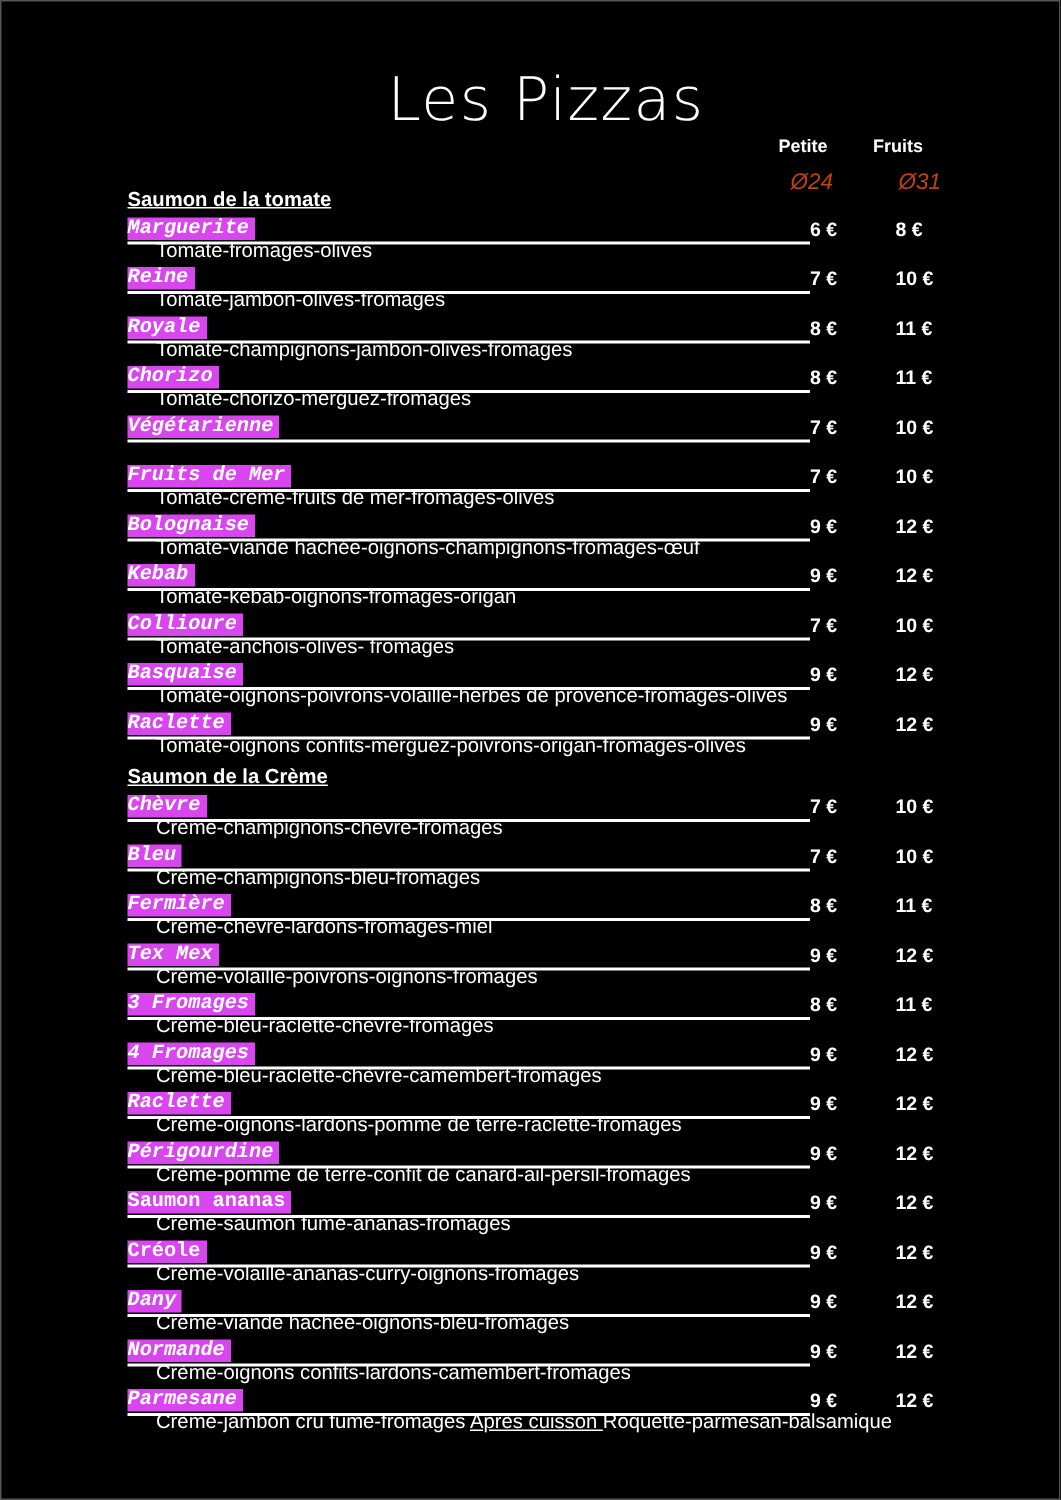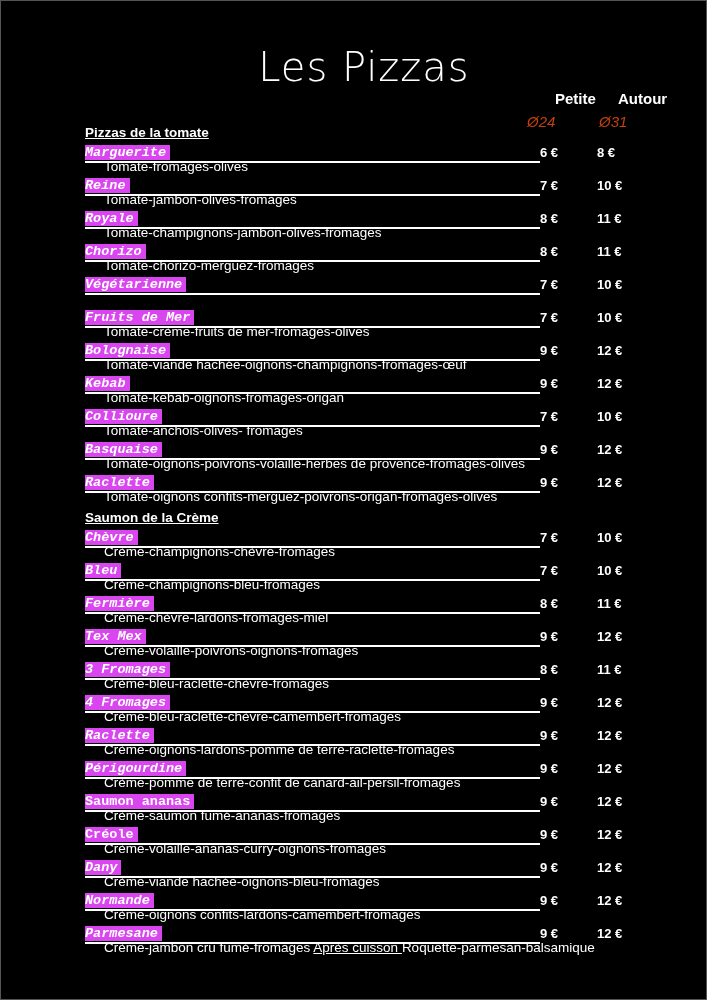--- a/index.html
+++ b/index.html
@@ -1,45 +1,45 @@
 <!DOCTYPE html>
 <html><head>
 <meta charset="utf-8">
 <style>
   html, body { margin:0; padding:0; background:#000; }
   body { width:707px; height:1000px; position:relative; overflow:hidden;
          font-family:"Liberation Sans", sans-serif; color:#fff; }
   .frame { position:absolute; left:0; top:0; width:705px; height:998px; border:1px solid #555; }
   .title { position:absolute; left:0; width:728px; top:44px; text-align:center;
            font-family:"DejaVu Sans", sans-serif; font-weight:200; font-size:40px; letter-spacing:1px; color:#fff; }
-  .col-head { position:absolute; top:90px; font-weight:bold; font-size:15px;margin-left:36px; }
+  .col-head { position:absolute; top:90px; font-weight:bold; font-size:12px; }
   .col-size { position:absolute; top:113px; font-style:italic; font-size:15px; color:#c2410c; }
   .section { position:absolute; left:85px; font-weight:bold; font-size:13.5px; text-decoration:underline; }
   .item { position:absolute; left:85px; width:560px; height:33px; }
   .name-line { position:absolute; left:0; top:0; width:455px; height:16px; border-bottom:2px solid #fff; }
   .name { position:absolute; left:0; top:0; font-weight:bold; font-style:italic; font-size:13.5px; background:#d946ef; padding-right:4px; line-height:15px;font-family:Liberation Mono, monospace; }
   .name.plain { font-style:normal;text-align:right; }
   .p1 { position:absolute; left:455px; top:0; font-weight:bold; font-size:13px; line-height:15px; }
   .p2 { position:absolute; left:512px; top:0; font-weight:bold; font-size:13px; line-height:15px; }
   .desc { position:absolute; left:0; top:14px; font-size:13.5px; white-space:nowrap; line-height:15px;margin-left:19px; }
   .u { text-decoration:underline; }
 </style>
 </head>
 <body>
 
 <div class="frame"></div>
 
 <div class="title">Les Pizzas</div>
 
 <div class="col-head" style="left:519px">Petite</div>
-<div class="col-head" style="left:582px">Autour</div>
+<div class="col-head" style="left:582px">Fruits</div>
 <div class="col-size" style="left:527px">Ø24</div>
 <div class="col-size" style="left:599px">Ø31</div>
 
-<div class="section" style="top:125px">Pizzas de la tomate</div>
+<div class="section" style="top:125px">Saumon de la tomate</div>
 <div id="sec0">
     <div class="item" style="top: 145px;">
       <div class="name-line"></div>
       <span class="name">Marguerite</span>
       <span class="p1">6 €</span>
       <span class="p2">8 €</span>
       <div class="desc">Tomate-fromages-olives</div>
     </div>
     <div class="item" style="top: 178px;">
       <div class="name-line"></div>

